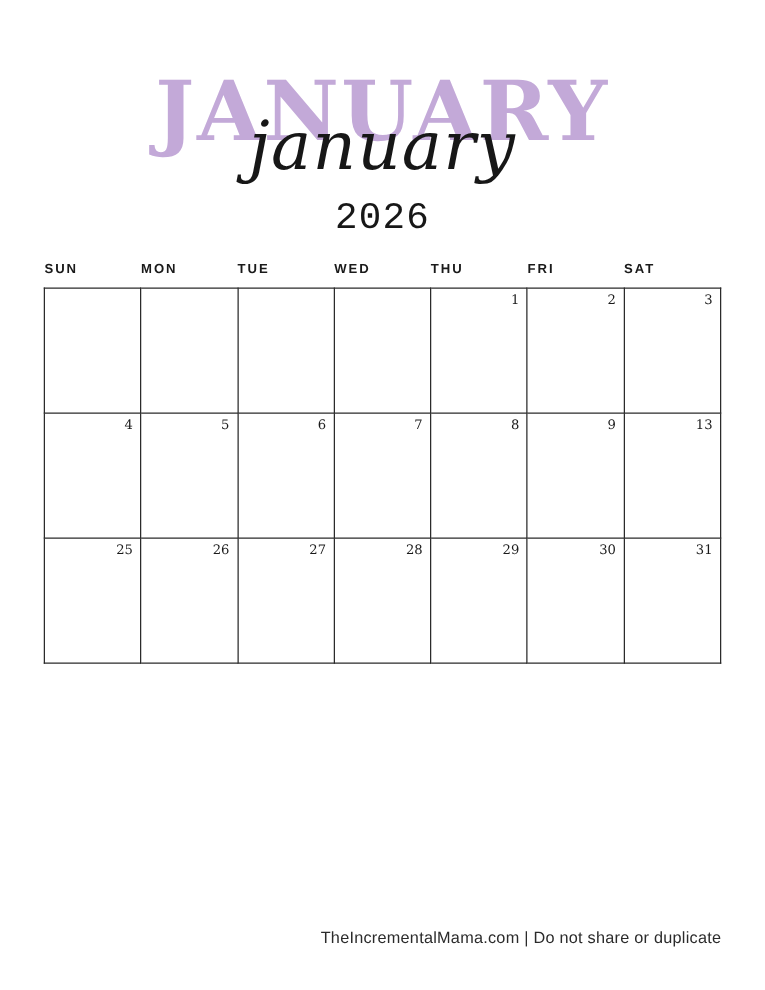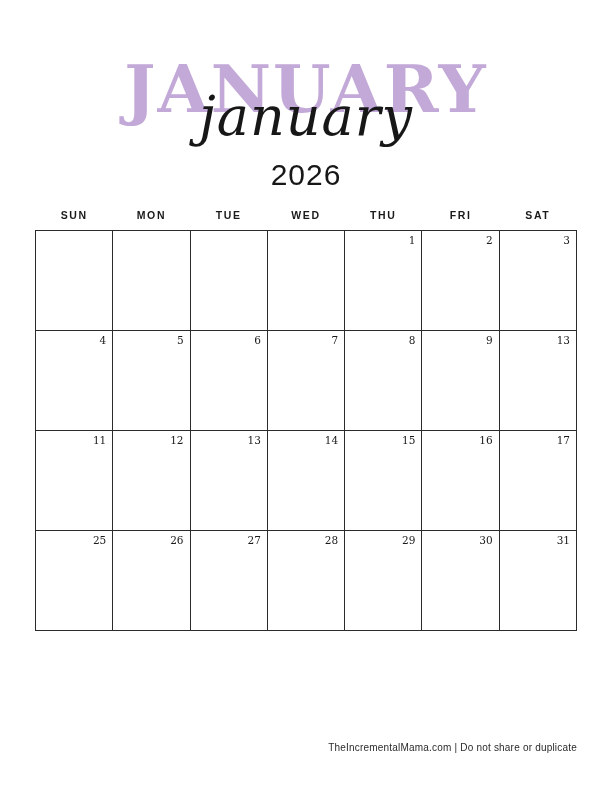--- a/index.html
+++ b/index.html
@@ -53,21 +53,21 @@
     color: #171717;
     line-height: 1;
     letter-spacing: 1px;
   }
   .title-year {
     position: absolute;
     left: 0;
     top: 118px;
     width: 612px;
     text-align: center;
-    font-family: Liberation Sans, sans-serif;
+    font-family: Liberation Mono, monospace;
     font-size: 30px;
     color: #171717;
     line-height: 1;
     letter-spacing: 1px;
   }
 
   
   .cal {
     position: absolute;
     left: 35px;
@@ -75,21 +75,21 @@
     width: 542px;
     border-collapse: collapse;
     table-layout: fixed;
   }
   .cal th {
     height: 30px;
     font-size: 10.5px;
     font-weight: bold;
     letter-spacing: 1.6px;
     color: #1a1a1a;
-    text-align: center;
+    text-align: left;
     vertical-align: middle;
     border: none;
     padding: 0;
   }
   .cal td {
     height: 100px;
     border: 1px solid #2b2b2b;
     vertical-align: top;
     padding: 3px 6px 0 0;
     text-align: right;
@@ -97,21 +97,21 @@
     color: #1a1a1a;
     font-family: "DejaVu Serif", serif;
   }
   .cal td.empty { color: transparent; }
 
   
   .footer {
     position: absolute;
     right: 35px;
     top: 742px;
-    font-size: 10px;
+    font-size: 13px;
     color: #2b2b2b;
     letter-spacing: 0.2px;
     white-space: nowrap;
   }
 </style>
 </head>
 <body>
 
 <div class="page">
 
@@ -146,29 +146,20 @@
       <tr>
         <td>4</td>
         <td>5</td>
         <td>6</td>
         <td>7</td>
         <td>8</td>
         <td>9</td>
         <td>13</td>
       </tr>
       <tr>
-        <td>11</td>
-        <td>12</td>
-        <td>13</td>
-        <td>14</td>
-        <td>15</td>
-        <td>16</td>
-        <td>17</td>
-      </tr>
-      <tr>
         <td>25</td>
         <td>26</td>
         <td>27</td>
         <td>28</td>
         <td>29</td>
         <td>30</td>
         <td>31</td>
       </tr>
     </tbody>
   </table>

